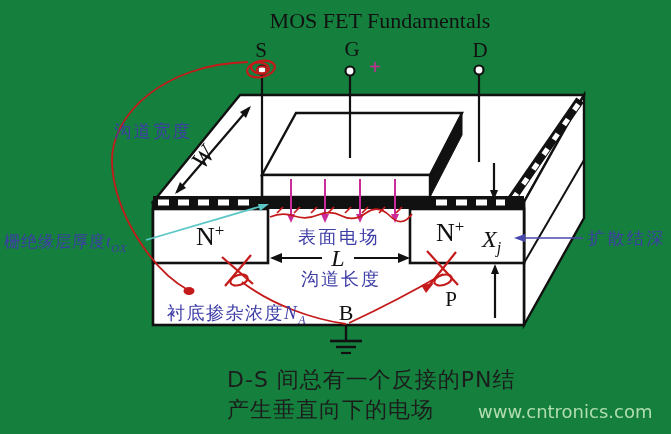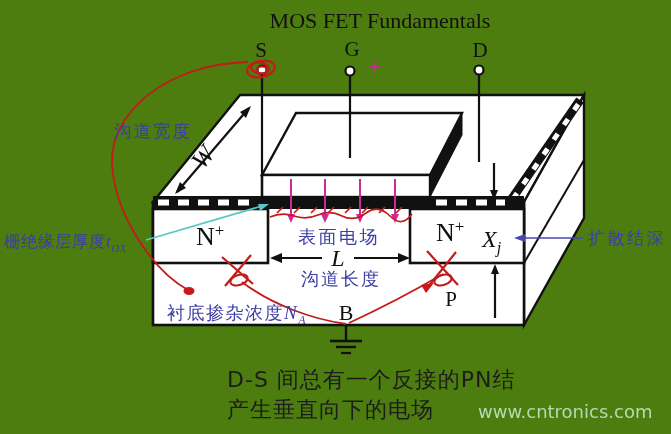--- a/index.html
+++ b/index.html
@@ -1,16 +1,16 @@
 <!DOCTYPE html>
 <html><head>
 <meta charset="utf-8">
 <style>
   html,body{margin:0;padding:0;background:#ffffff;}
-  #stage{position:relative;width:671px;height:434px;background:#4d7c0f;overflow:hidden;}
+  #stage{position:relative;width:671px;height:434px;background:#15803d;overflow:hidden;}
   svg{position:absolute;left:0;top:0;}
   .serif{font-family:"Liberation Serif","DejaVu Serif",serif;}
   .cjk{font-family:"DejaVu Sans","Liberation Sans",sans-serif;}
   text{user-select:none;}
 </style>
 </head>
 <body>
 
 <div id="stage">
 <svg width="671" height="434" viewBox="0 0 671 434">

